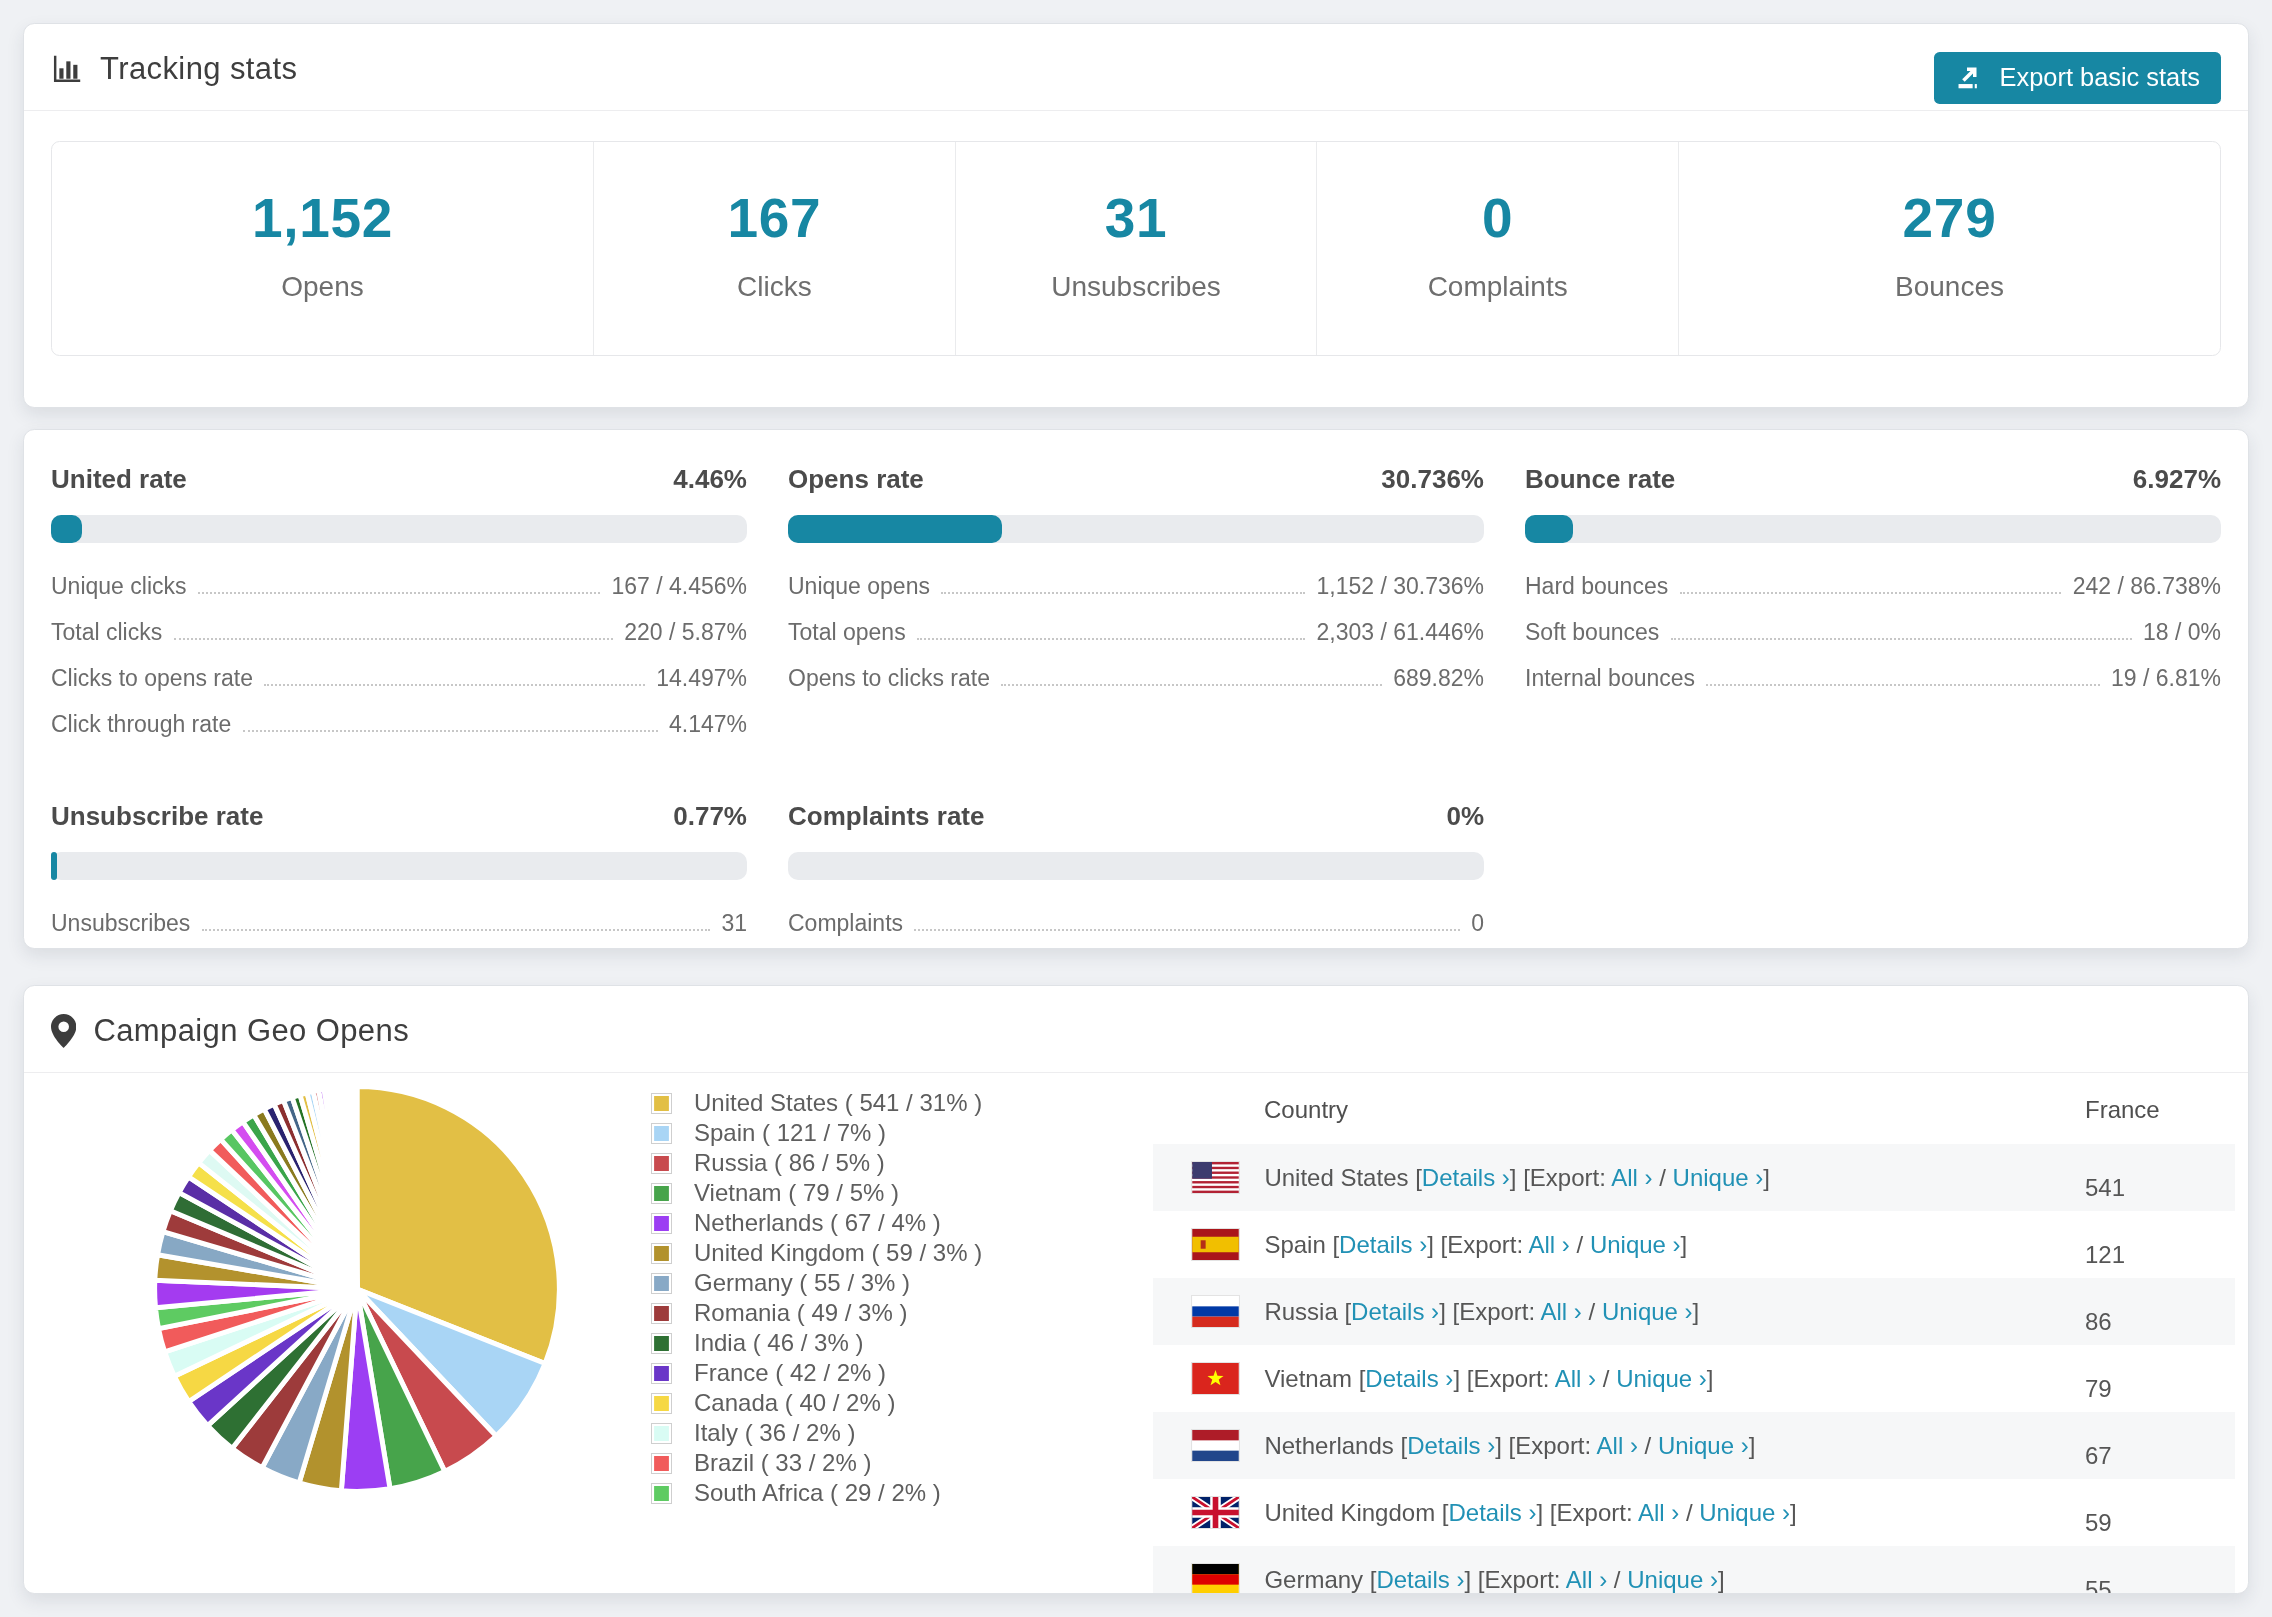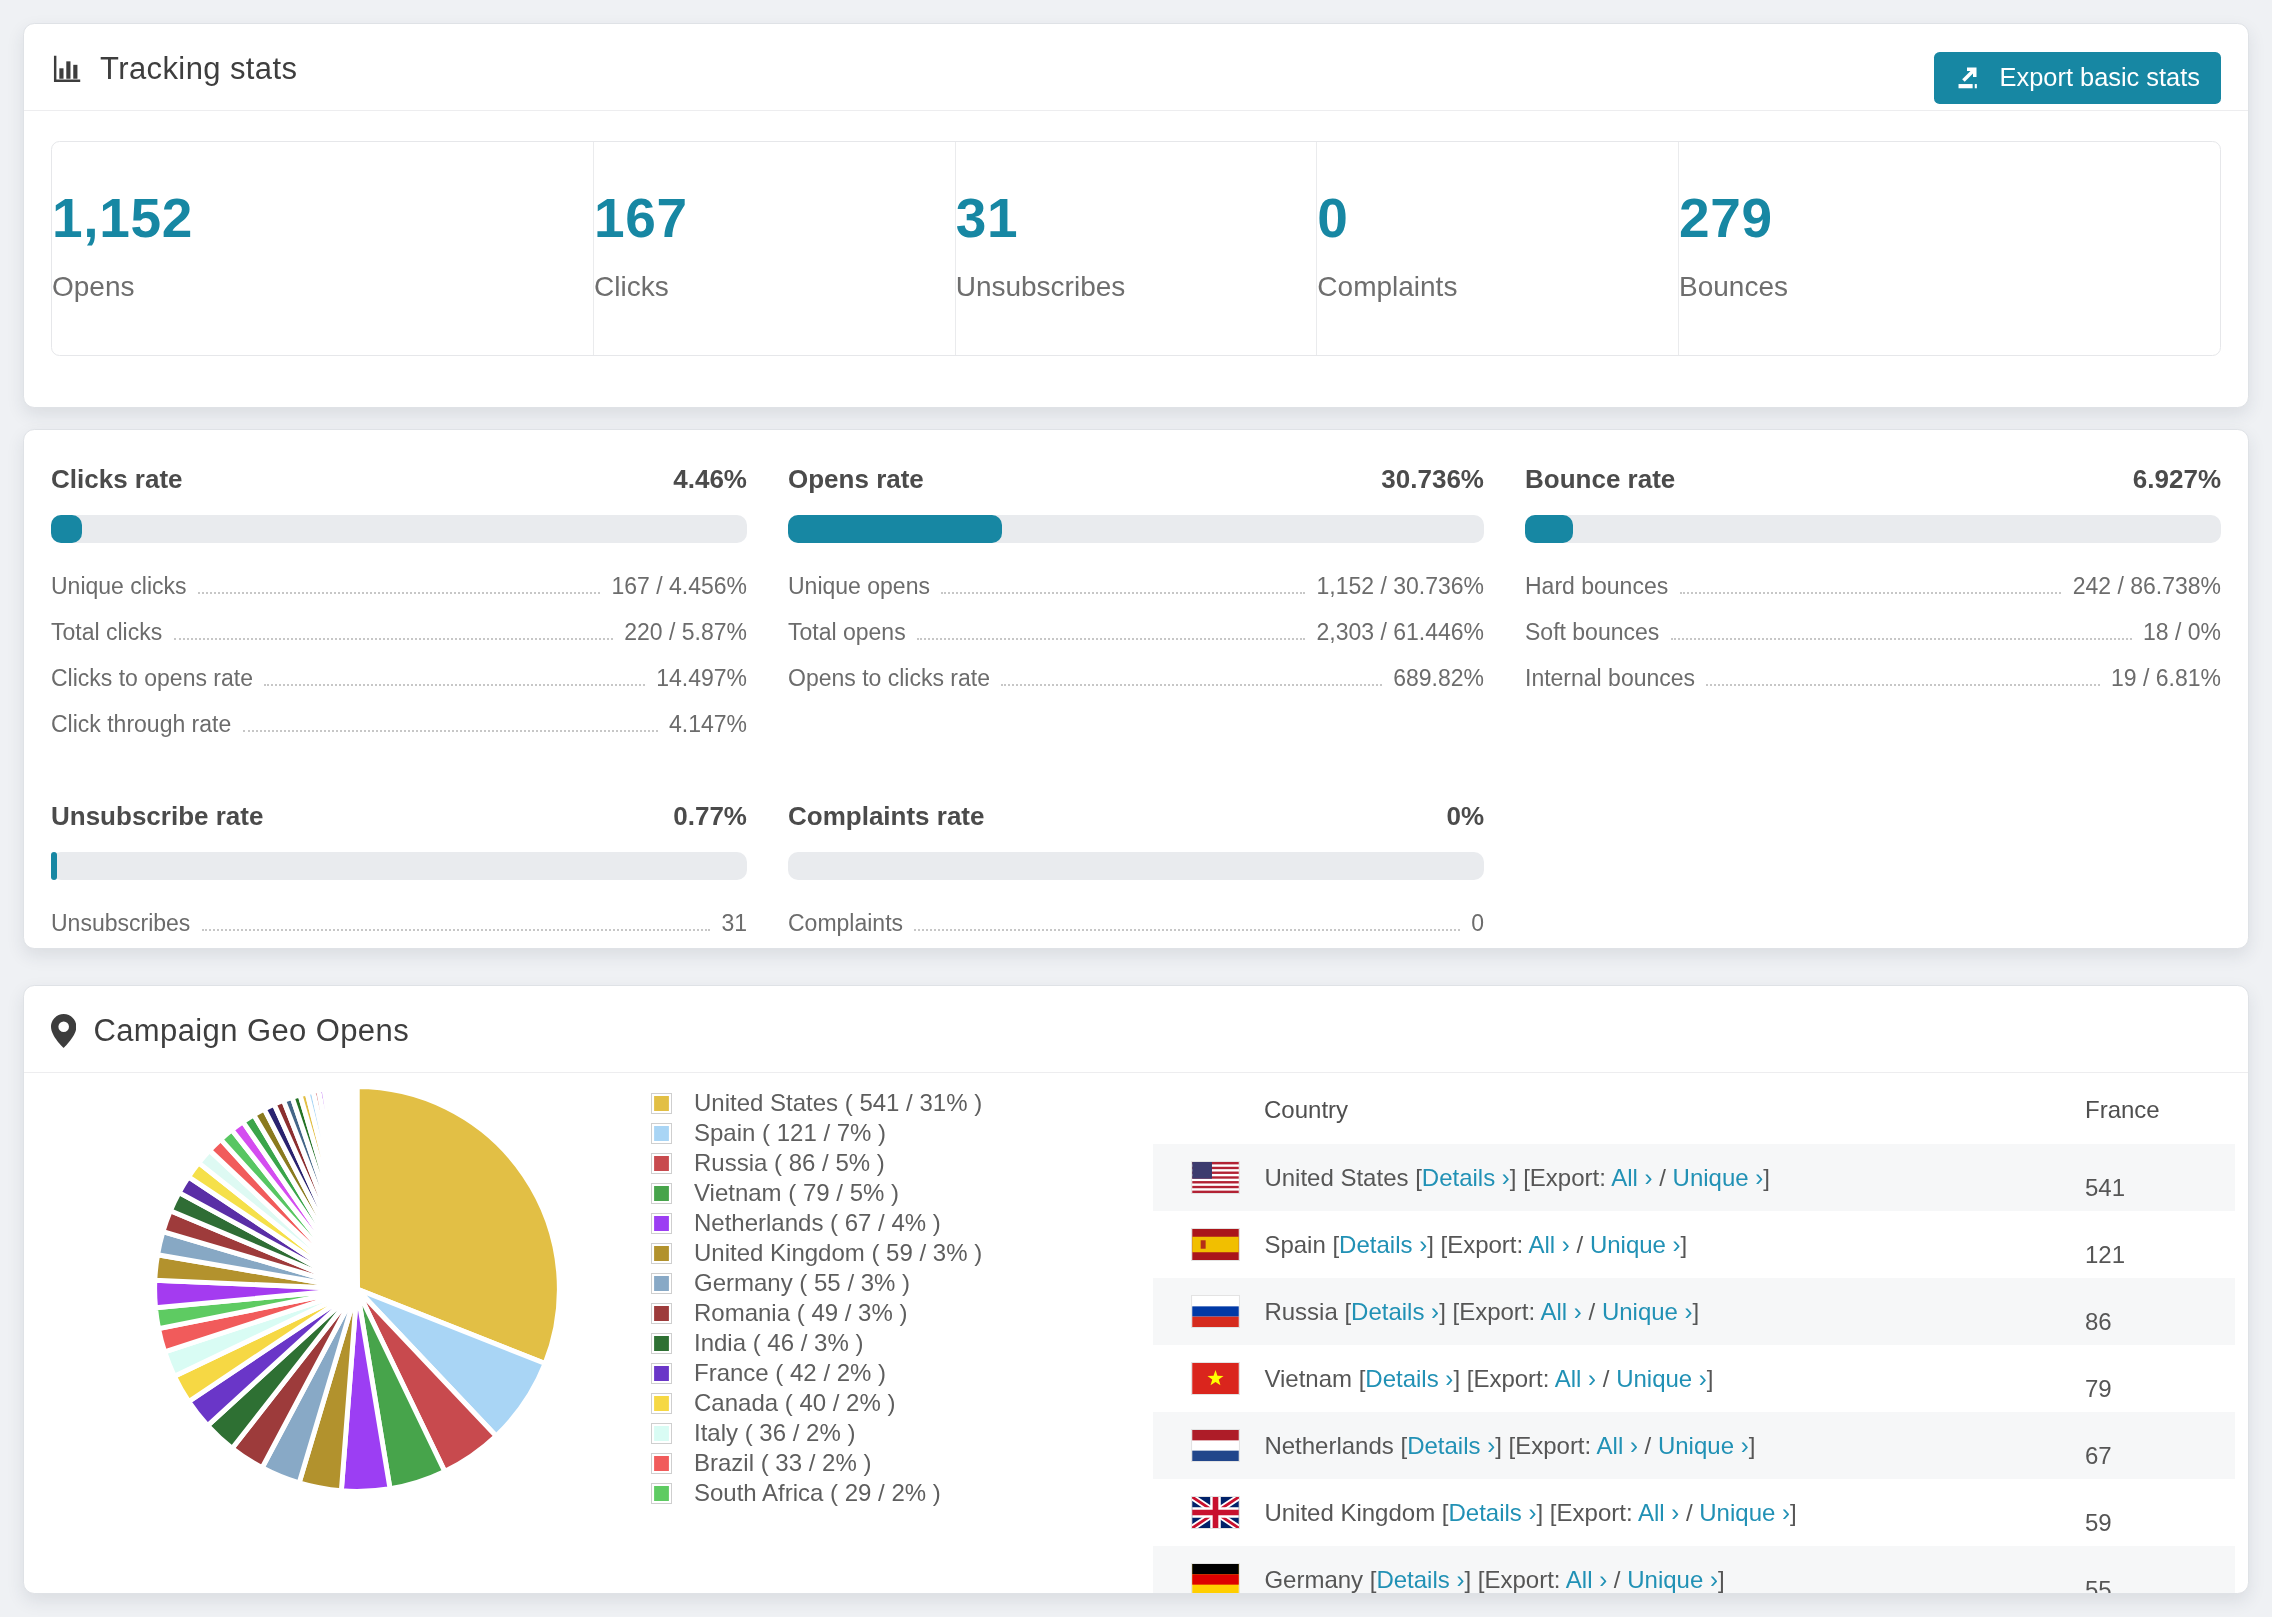--- a/index.html
+++ b/index.html
@@ -32,21 +32,21 @@
     background:var(--accent);color:#fff;border:none;border-radius:5.6px;
     font-family:inherit;font-size:25.4px;font-weight:500;
     padding:11.3px 21px;cursor:pointer;
   }
 
   
   .stats-strip{
     margin:30px 27px;display:flex;
     border:1.4px solid #e6e7ea;border-radius:8.5px;overflow:hidden;background:#fff;
   }
-  .stat{flex:1;padding:44px 0 52px;}
+  .stat{flex:1;text-align:center;padding:44px 0 52px;}
   .stat.wide{flex:1.5;}
   .stat + .stat{border-left:1.4px solid #eaebed;}
   .stat .num{font-size:55px;font-weight:700;color:var(--accent);letter-spacing:0.7px;}
   .stat .lbl{margin-top:21px;font-size:28px;color:#6e6e6e;}
 
   
   .rates-grid{
     display:grid;grid-template-columns:repeat(3,1fr);
     column-gap:41px;row-gap:44px;padding:34px 27px;
   }
@@ -126,21 +126,21 @@
           <div class="num">279</div>
           <div class="lbl">Bounces</div>
         </div>
       </div>
   </section>
 
   <section class="card" id="card-rates">
     <div class="rates-grid" id="ratesGrid">
         <div>
           <div class="rate-head">
-            <span>Clicks rate</span>
+            <span>United rate</span>
             <span>4.46%</span>
           </div>
           <div class="rate-bar">
             <div class="rate-fill" style="width:4.46%"></div>
           </div>
           <div class="rate-rows">
             <div class="rate-row">
               <span>Unique clicks</span>
               <span class="leader"></span>
               <span>167 / 4.456%</span>

